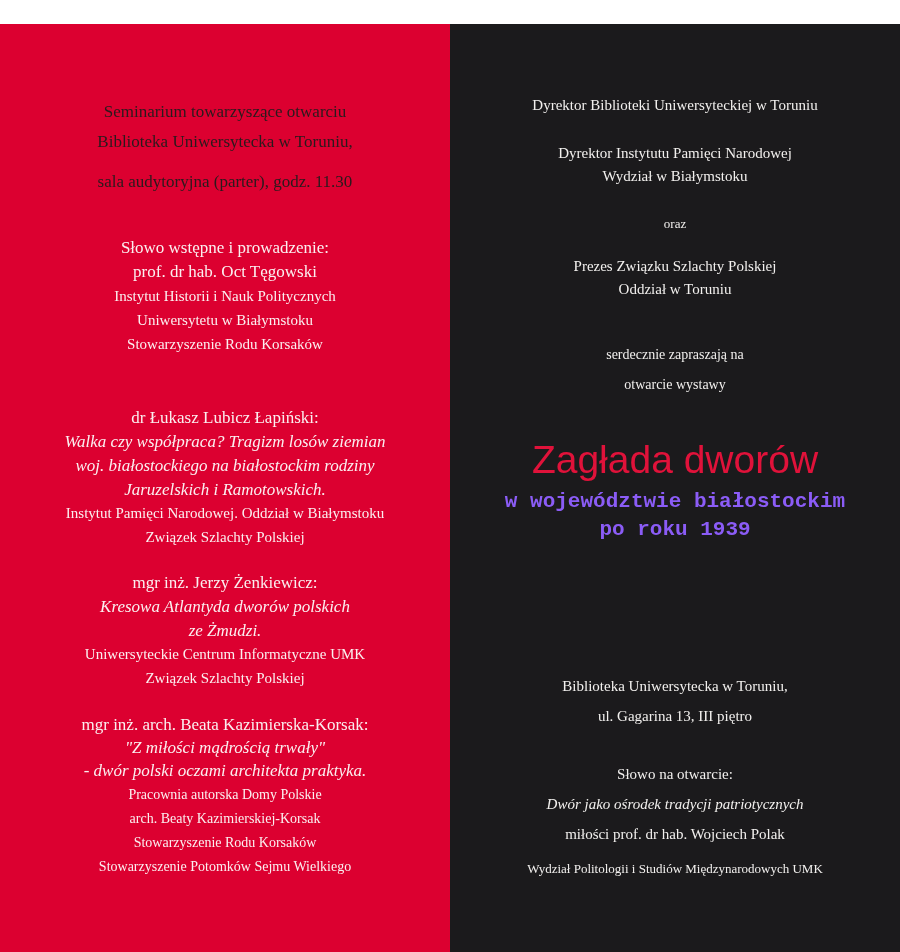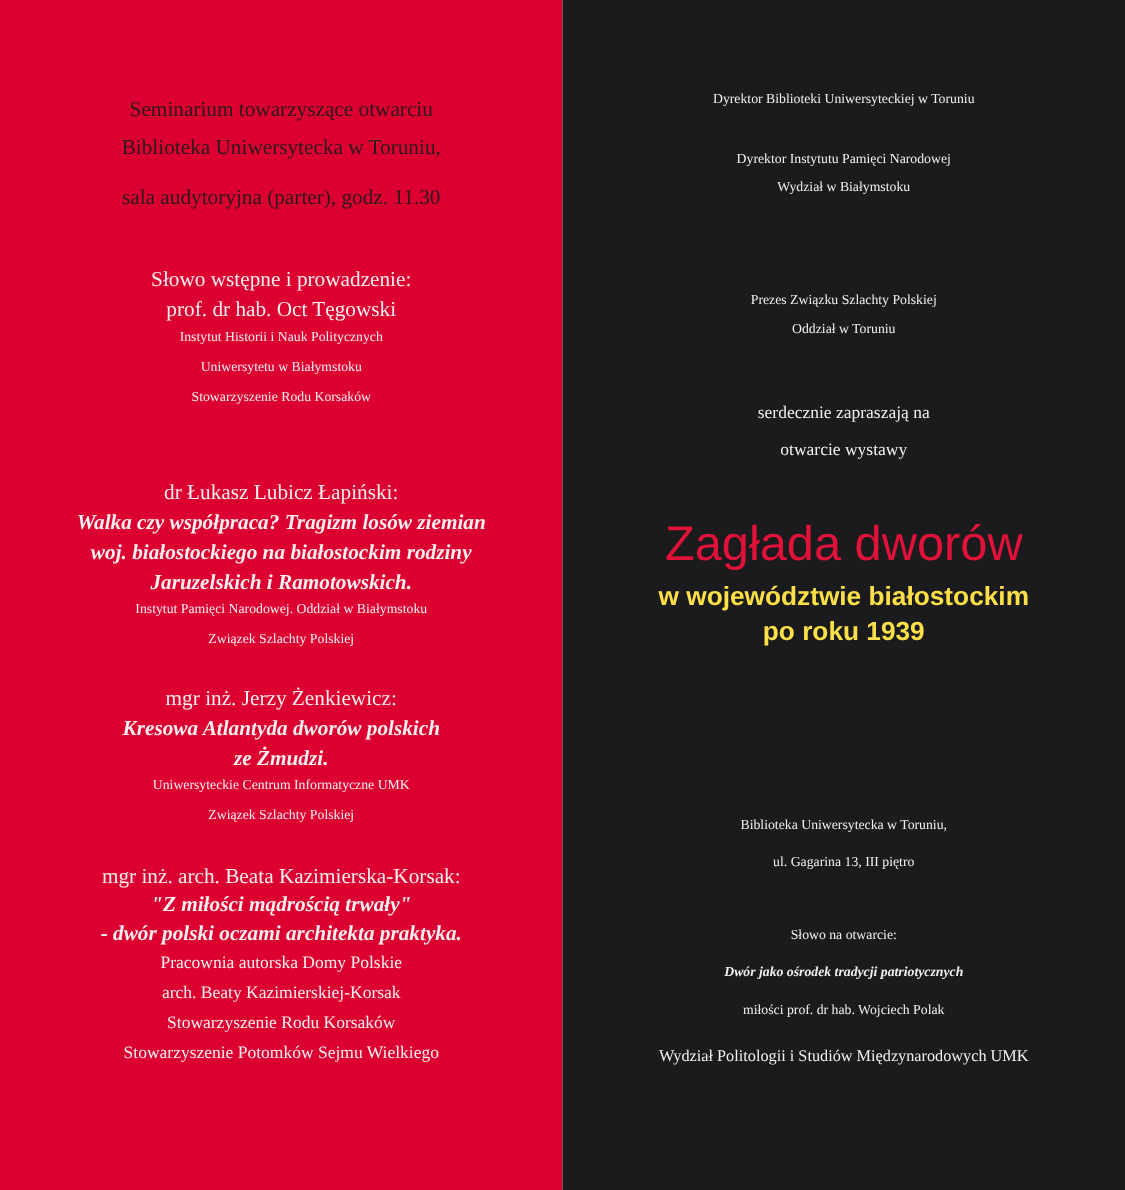--- a/index.html
+++ b/index.html
@@ -1,37 +1,37 @@
 <!DOCTYPE html>
 <html><head>
 <meta charset="utf-8">
 <style>
   html, body { margin: 0; padding: 0; }
   body {
     width: 900px; height: 952px; overflow: hidden;
     font-family: "Liberation Serif", "DejaVu Serif", serif;
   }
-  .page { display: flex; width: 900px; height: 768px; }
+  .page { display: flex; width: 900px; height: 768px; margin-top: 24px; }
   .panel { position: relative; height: 952px; }
   .left { width: 450px; background: #dc0030; color: #fbeff0; }
   .right { width: 450px; background: #1b1a1c; color: #f2f0ee; }
   .line { position: absolute; left: 0; right: 0; text-align: center; white-space: nowrap; }
   .dark { color: #2a1a1d; }
-  .it { font-style: italic; font-weight: bold; }
+  .it { font-style: italic; }
   .f17 { font-size: 17px; }
-  .f15 { font-size: 11px; }
+  .f15 { font-size: 15px; }
   .f14 { font-size: 14px; }
   .f13 { font-size: 13px; }
   .title-main {
     font-family: "Liberation Sans", "DejaVu Sans", sans-serif;
     color: #e0123a; font-size: 39px; font-weight: normal; text-align: center;
   }
   .title-sub {
-    font-family: Liberation Sans, sans-serif;
-    color: #fde047; font-size: 21px; font-weight: bold;
+    font-family: Liberation Mono, monospace;
+    color: #8b5cf6; font-size: 21px; font-weight: bold;
   }
 </style>
 </head>
 <body>
 
 <div class="page">
 
   <div class="panel left">
 
     <div>
@@ -78,20 +78,21 @@
 
   <div class="panel right">
 
     <div class="line f15" style="top:73px">Dyrektor Biblioteki Uniwersyteckiej w Toruniu</div>
 
     <div>
       <div class="line f15" style="top:121px">Dyrektor Instytutu Pamięci Narodowej</div>
       <div class="line f15" style="top:144px">Wydział w Białymstoku</div>
     </div>
 
+    <div class="line f13" style="top:192px">oraz</div>
 
     <div>
       <div class="line f15" style="top:234px">Prezes Związku Szlachty Polskiej</div>
       <div class="line f15" style="top:257px">Oddział w Toruniu</div>
     </div>
 
     <div>
       <div class="line f14" style="top:323px">serdecznie zapraszają na</div>
       <div class="line f14" style="top:353px">otwarcie wystawy</div>
     </div>

